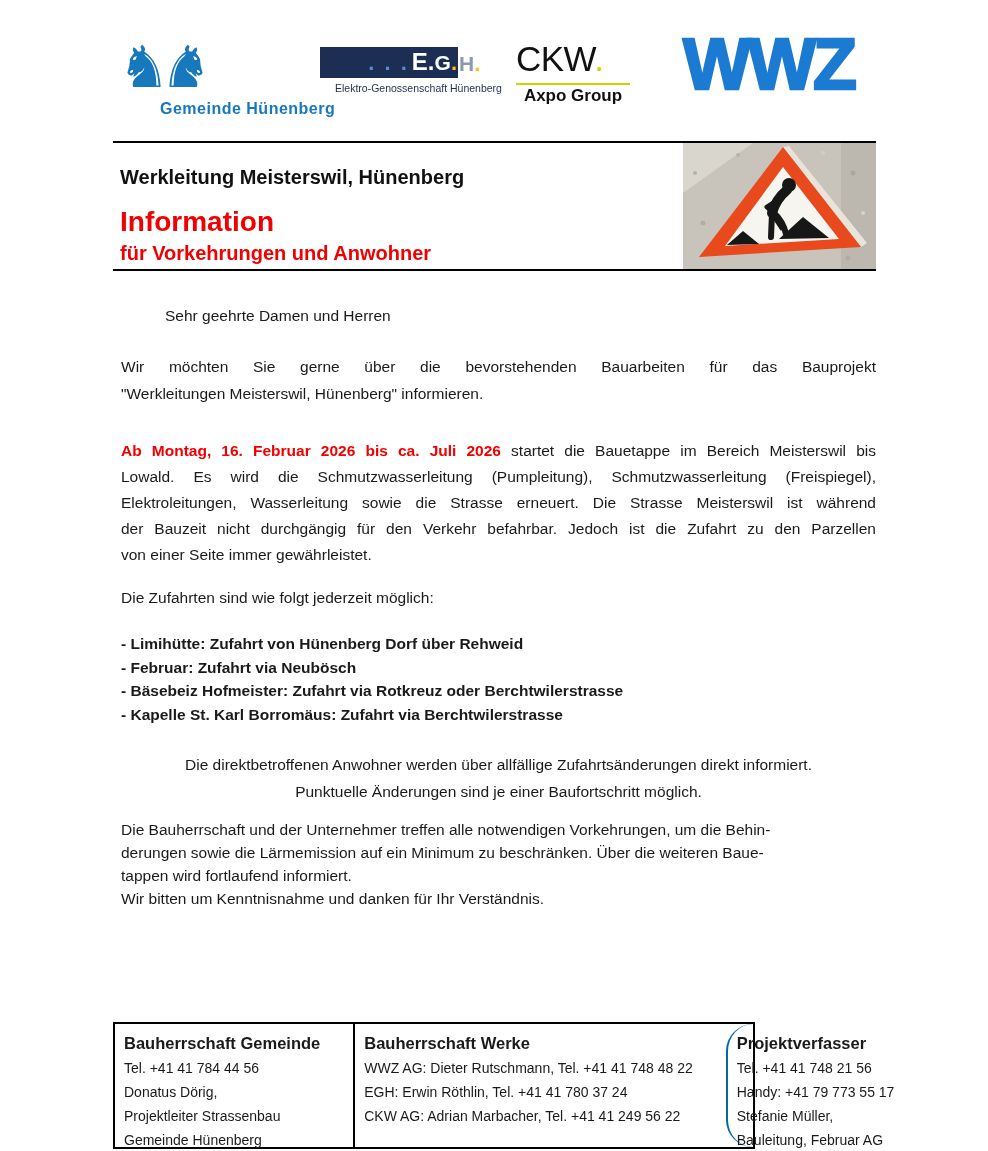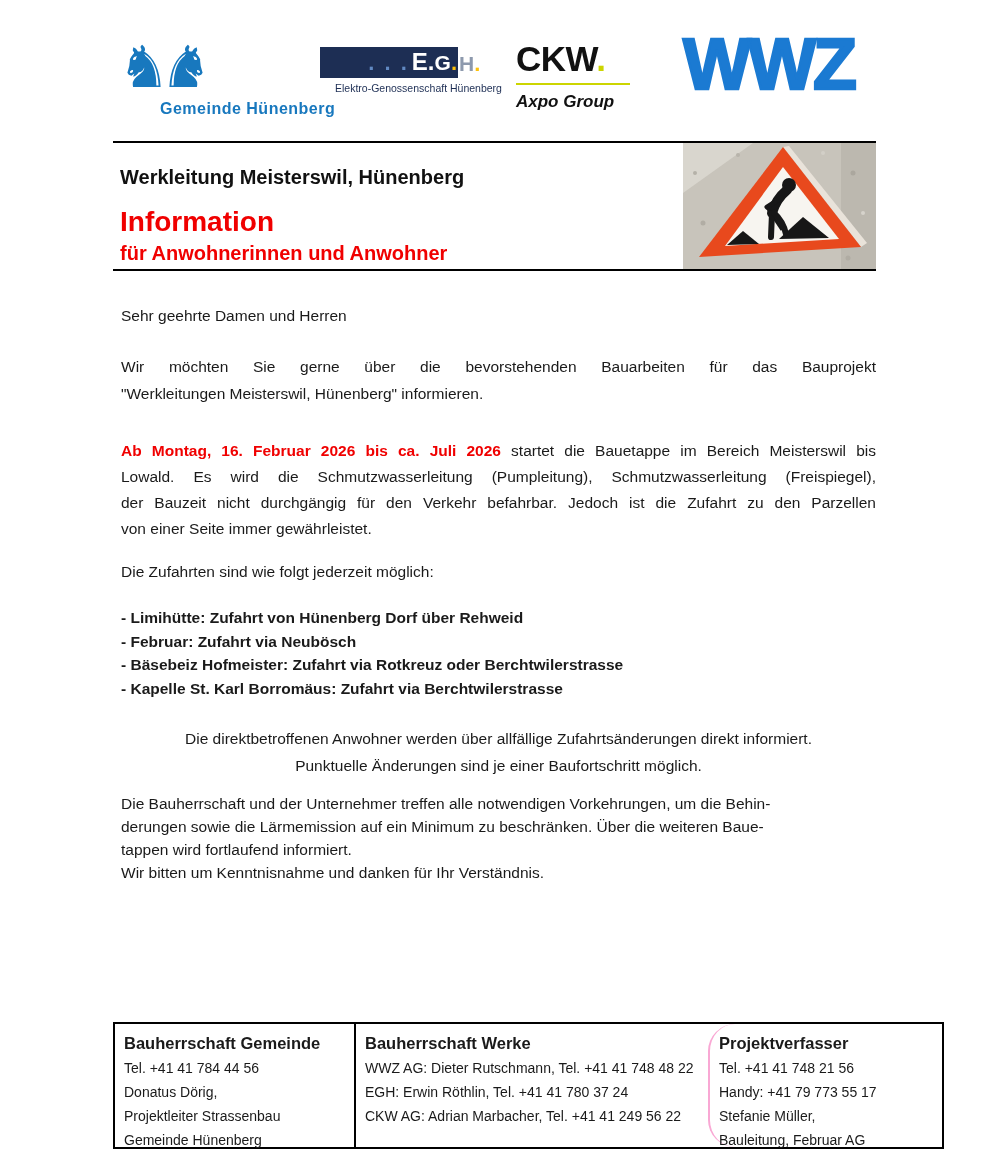--- a/index.html
+++ b/index.html
@@ -21,24 +21,24 @@
            align-items:baseline;justify-content:flex-end;padding:0 1px 0 0;box-sizing:border-box;}
   .egh-bar,.egh-row{line-height:29px;}
   .egh-dots{color:var(--egh-dot-blue,#6189c2);font-weight:bold;font-size:22px;letter-spacing:2px;margin-right:3px;}
   .egh-e{color:#fff;font-weight:bold;font-size:24px;}
   .egh-g{color:#fff;font-weight:bold;font-size:21px;}
   .egh-h{color:var(--egh-h-gray,#8d99ad);font-size:21px;font-weight:bold;margin-left:1px;}
   .egh-dot-y{color:var(--egh-yellow,#ffc20a);font-weight:bold;font-size:22px;}
   .egh-caption{margin-top:4px;margin-left:15px;font-size:10.5px;color:var(--egh-navy,#1d2e54);white-space:nowrap;}
 
   .logo-ckw{position:absolute;left:516px;top:42px;width:114px;}
-  .ckw-name{font-size:35px;font-weight:bold;color:var(--ckw-black,#111);letter-spacing:-.5px;line-height:34px;}
+  .ckw-name{font-size:35px;font-weight:normal;color:var(--ckw-black,#111);letter-spacing:-.5px;line-height:34px;}
   .ckw-dot{color:var(--ckw-lime,#ccd500);}
   .ckw-line{height:2px;background:var(--ckw-lime,#ccd500);margin-top:7px;}
-  .ckw-group{margin-top:7px;font-size:17px;font-weight:bold;color:var(--ckw-black,#111);white-space:nowrap;font-style:italic;}
+  .ckw-group{margin-top:1px;text-align:center;font-size:17px;font-weight:bold;color:var(--ckw-black,#111);white-space:nowrap;}
 
   .logo-wwz{position:absolute;left:683px;top:26px;color:var(--wwz-blue,#1b7ad2);
             font-size:72px;font-weight:bold;letter-spacing:-3px;line-height:76px;
             -webkit-text-stroke:2.5px var(--wwz-blue,#1b7ad2);}
 
   
   .rule{position:absolute;left:113px;width:763px;height:2px;background:#000;}
   .rule-top{top:141px;}
   .rule-bottom{top:269px;}
 
@@ -47,42 +47,42 @@
   .doc-title{position:absolute;left:120px;top:25px;margin:0;font-size:20px;font-weight:bold;color:#111;line-height:1;}
   .info-heading{position:absolute;left:120px;top:66px;font-size:28px;font-weight:bold;
                 color:var(--accent-red,#f00000);line-height:1;}
   .info-sub{position:absolute;left:120px;top:101px;font-size:20px;font-weight:bold;
             color:var(--accent-red,#f00000);line-height:1;}
   .sign{position:absolute;left:683px;top:1px;width:193px;height:126px;display:block;}
 
   
   .letter-body{position:absolute;left:121px;top:295px;width:755px;font-size:15.5px;}
   .letter-body div{line-height:26px;}
-  .salutation{margin-top:8px;line-height:22px;}
+  .salutation{margin-top:8px;line-height:22px;margin-left:44px;}
   .intro{margin-top:24px;}
   .intro div{line-height:27px;}
   .schedule{margin-top:31px;}
   .schedule div{line-height:26px;}
   .red-b{color:var(--accent-red,#f00000);font-weight:bold;}
   .jl{text-align:justify;text-align-last:justify;}
   .access-intro{margin-top:17px;line-height:22px;}
   .access-list{margin-top:21px;font-weight:bold;}
   .access-list div{line-height:23.5px;}
   .notice{margin-top:25px;}
   .notice div{line-height:27px;text-align:center;}
   .closing{margin-top:13px;}
   .closing div{line-height:23px;}
 
   
-  .contacts{position:absolute;left:113px;top:1022px;width:831px;height:127px;box-sizing:border-box;
-            border:2px solid #000;display:flex;}
+  .contacts{position:absolute;left:113px;top:1022px;width:642px;height:127px;box-sizing:border-box;
+            border:2px solid #000;display:flex;gap:24px;}
   .cc{box-sizing:border-box;padding:8px 9px 0 9px;}
   .cc1{width:239px;}
   .cc2{width:354px;border-left:2px solid #000;}
-  .cc3{width:168px;border-left:2px solid #f9a8d4;border-radius:27px;}
+  .cc3{width:168px;border-left:2px solid #0369a1;border-radius:27px;}
   .cc-title{font-size:16.5px;font-weight:bold;line-height:22px;margin-bottom:2px;white-space:nowrap;}
   .cc-line{font-size:14px;line-height:24px;white-space:nowrap;}
 </style>
 </head>
 <body>
 
 <div class="page">
 
   <header class="logos">
     <div class="logo-gemeinde">
@@ -111,21 +111,21 @@
     </div>
 
     <div class="logo-wwz">WWZ</div>
   </header>
 
   <div class="rule rule-top"></div>
 
   <section class="title-block">
     <h1 class="doc-title">Werkleitung Meisterswil, Hünenberg</h1>
     <div class="info-heading">Information</div>
-    <div class="info-sub">für Anwohnerinnen und Anwohner</div>
+    <div class="info-sub">für Vorkehrungen und Anwohner</div>
 
     <svg class="sign" viewBox="0 0 193 126" xmlns="http://www.w3.org/2000/svg">
       <rect width="193" height="126" fill="#c8c4bb"></rect>
       <path d="M0,0 L70,0 L0,50 Z" fill="#d9d6ce"></path>
       <rect x="158" y="0" width="35" height="126" fill="#bcb8af"></rect>
       <circle cx="20" cy="80" r="2.5" fill="#b1ada4"></circle>
         <circle cx="35" cy="110" r="2" fill="#dad7cf"></circle>
       <circle cx="170" cy="30" r="2.5" fill="#aba79e"></circle>
         <circle cx="180" cy="70" r="2" fill="#d6d3cb"></circle>
       <circle cx="12" cy="30" r="2" fill="#b5b1a8"></circle>
@@ -154,20 +154,21 @@
     <div class="salutation">Sehr geehrte Damen und Herren</div>
 
     <div class="intro">
       <div class="jl">Wir möchten Sie gerne über die bevorstehenden Bauarbeiten für das Bauprojekt</div>
       <div>"Werkleitungen Meisterswil, Hünenberg" informieren.</div>
     </div>
 
     <div class="schedule">
       <div class="jl"><span class="red-b">Ab Montag, 16. Februar 2026 bis ca. Juli 2026</span> <span>startet die Bauetappe im Bereich Meisterswil bis</span></div>
       <div class="jl">Lowald. Es wird die Schmutzwasserleitung (Pumpleitung), Schmutzwasserleitung (Freispiegel),</div>
+      <div class="jl">Elektroleitungen, Wasserleitung sowie die Strasse erneuert. Die Strasse Meisterswil ist während</div>
       <div class="jl">der Bauzeit nicht durchgängig für den Verkehr befahrbar. Jedoch ist die Zufahrt zu den Parzellen</div>
       <div>von einer Seite immer gewährleistet.</div>
     </div>
 
     <div class="access-intro">Die Zufahrten sind wie folgt jederzeit möglich:</div>
 
     <div class="access-list">
       <div>- Limihütte: Zufahrt von Hünenberg Dorf über Rehweid</div>
       <div>- Februar: Zufahrt via Neubösch</div>
       <div>- Bäsebeiz Hofmeister: Zufahrt via Rotkreuz oder Berchtwilerstrasse</div>

